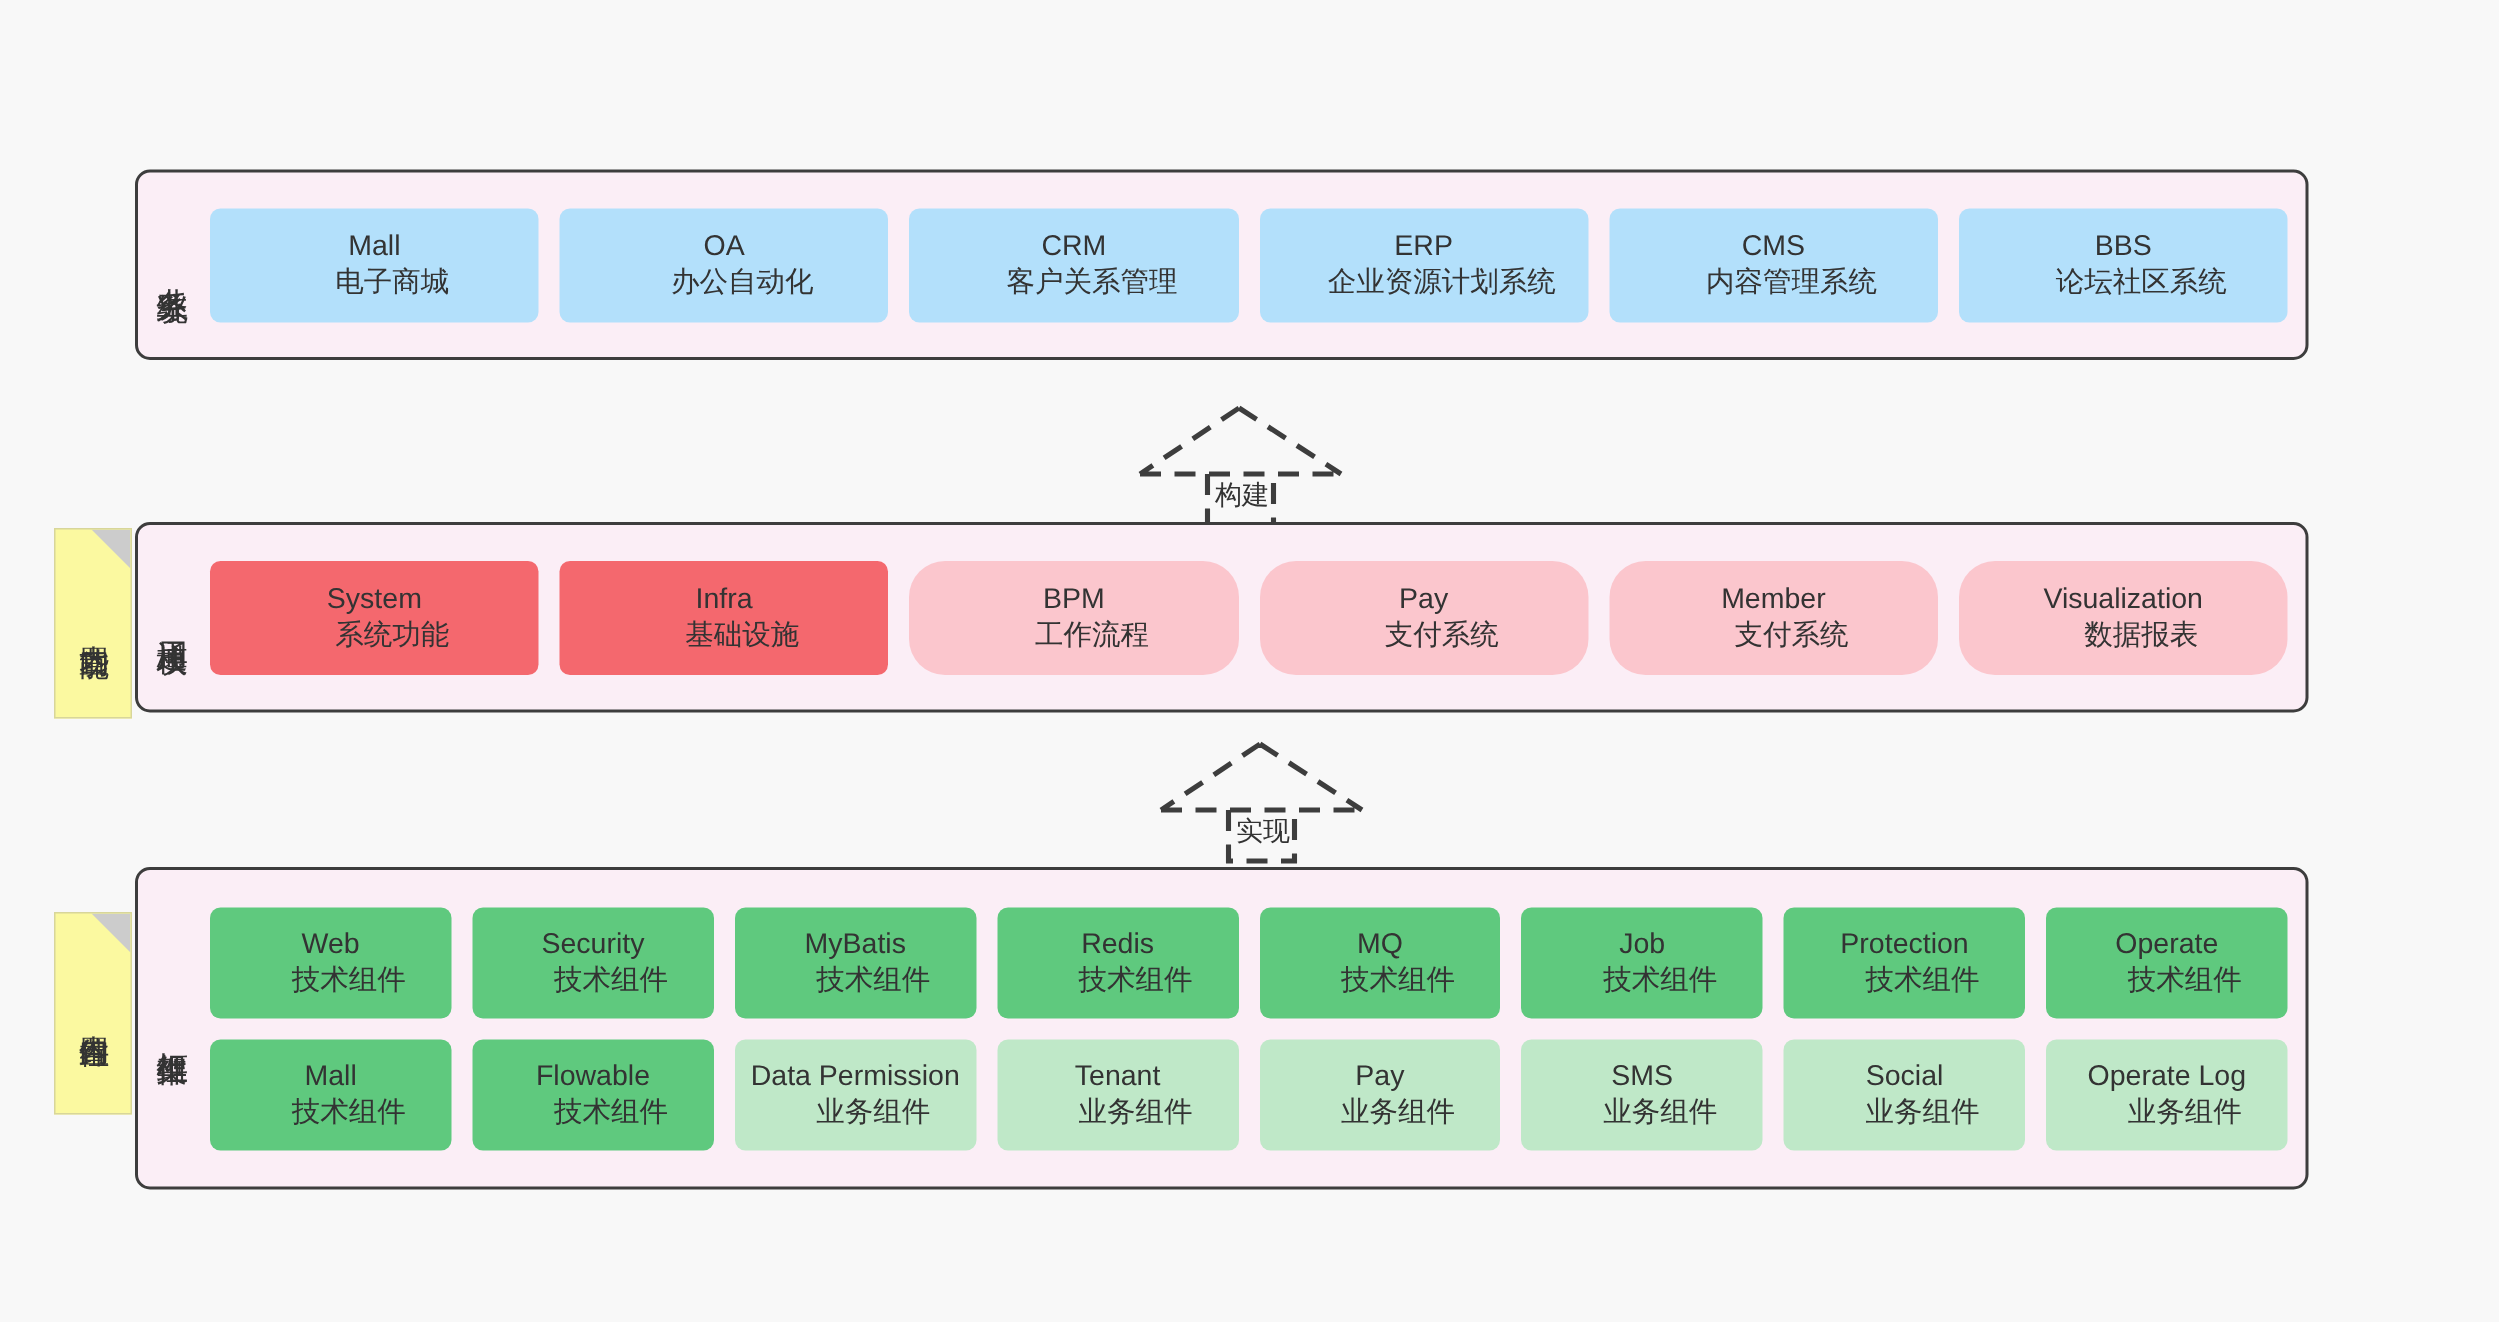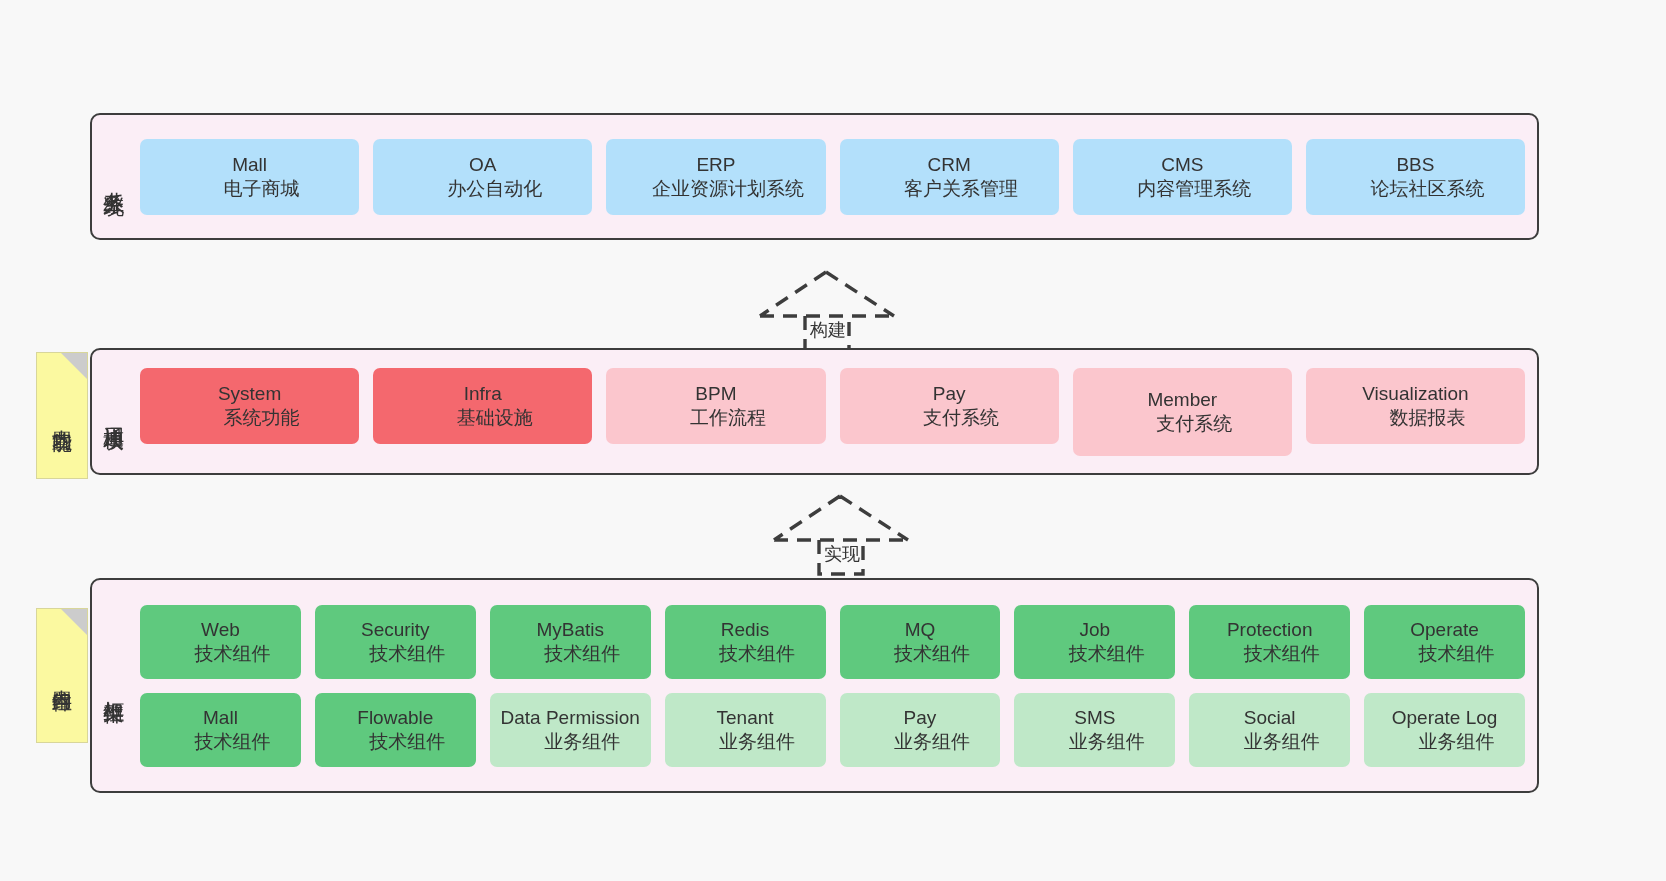--- a/index.html
+++ b/index.html
@@ -75,21 +75,21 @@
     font-size: 19px;
     line-height: 1.26;
     color: #333333;
   }
   .card .t-en { white-space: nowrap; }
   .card .t-cn { white-space: nowrap; padding-left: 24px; }
   .card.wrap .t-en { white-space: normal; }
 
   .c-blue      { background: #b3e0fb; }
   .c-red       { background: #f4686e; }
-  .c-pink      { background: #fbc6cd; }
+  .c-pink      { background: #fbc6cd; border-radius: 24px; }
   .c-green     { background: #5fc97e; }
   .c-greenlite { background: #bfe8c8; }
 
   
   .note {
     position: absolute;
     box-sizing: border-box;
     background: #fbf9a0;
     border: 1px solid #d8d69a;
     display: flex;
@@ -142,26 +142,26 @@
       <div class="card-row" id="row-business">
           <div class="card c-blue" style="height: 76px;">
             <span class="t-en">Mall</span>
             <span class="t-cn">电子商城</span>
           </div>
           <div class="card c-blue" style="height: 76px;">
             <span class="t-en">OA</span>
             <span class="t-cn">办公自动化</span>
           </div>
           <div class="card c-blue" style="height: 76px;">
+            <span class="t-en">CRM</span>
+            <span class="t-cn">客户关系管理</span>
+          </div>
+          <div class="card c-blue" style="height: 76px;">
             <span class="t-en">ERP</span>
             <span class="t-cn">企业资源计划系统</span>
-          </div>
-          <div class="card c-blue" style="height: 76px;">
-            <span class="t-en">CRM</span>
-            <span class="t-cn">客户关系管理</span>
           </div>
           <div class="card c-blue" style="height: 76px;">
             <span class="t-en">CMS</span>
             <span class="t-cn">内容管理系统</span>
           </div>
           <div class="card c-blue" style="height: 76px;">
             <span class="t-en">BBS</span>
             <span class="t-cn">论坛社区系统</span>
           </div>
         </div>
@@ -194,21 +194,21 @@
             <span class="t-cn">基础设施</span>
           </div>
           <div class="card c-pink" style="height: 76px;">
             <span class="t-en">BPM</span>
             <span class="t-cn">工作流程</span>
           </div>
           <div class="card c-pink" style="height: 76px;">
             <span class="t-en">Pay</span>
             <span class="t-cn">支付系统</span>
           </div>
-          <div class="card c-pink" style="height: 88px;">
+          <div class="card c-pink" style="height: 76px;">
             <span class="t-en">Member</span>
             <span class="t-cn">支付系统</span>
           </div>
           <div class="card c-pink" style="height: 76px;">
             <span class="t-en">Visualization</span>
             <span class="t-cn">数据报表</span>
           </div>
         </div>
     </div>
   </div>

